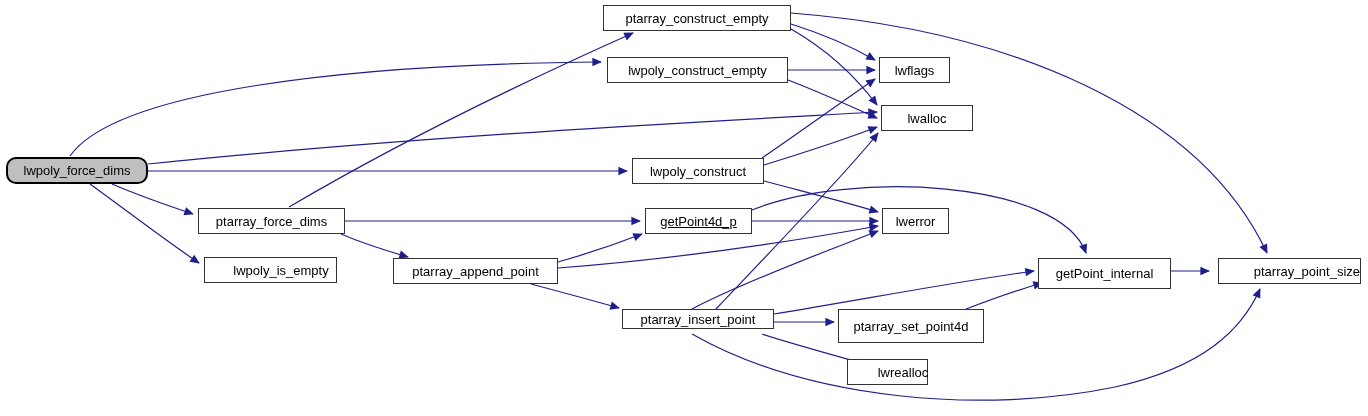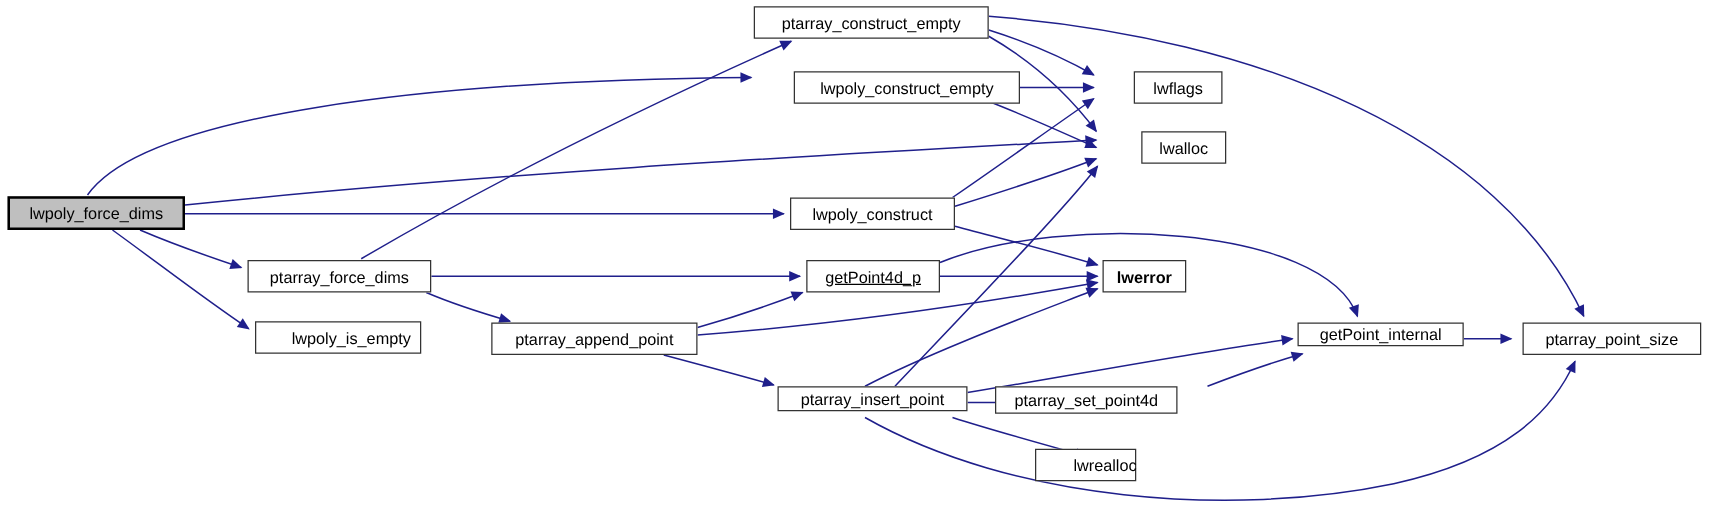--- a/index.html
+++ b/index.html
@@ -77,62 +77,62 @@
         <path d="M 716,309 C 770,252 852,167 878,133" class="edge" marker-end="url(#arrow)"></path>
         <path d="M 774,314 C 860,300 960,281 1034,271" class="edge" marker-end="url(#arrow)"></path>
         <path d="M 774,322 L 834,322" class="edge" marker-end="url(#arrow)"></path>
         <path d="M 762,334 C 793,344 833,355 869,365" class="edge" marker-end="url(#arrow)"></path>
         <path d="M 692,334 C 810,401 985,414 1115,387 C 1205,367 1242,329 1260,289" class="edge" marker-end="url(#arrow)"></path>
         <path d="M 966,309 C 1000,296 1021,289 1042,283" class="edge" marker-end="url(#arrow)"></path>
         <path d="M 1171,271 L 1209,271" class="edge" marker-end="url(#arrow)"></path>
       </g>
   </svg>
   <div id="node-layer">
-      <div class="node root" style="left: 6px; top: 157px; width: 142px; height: 27px;">
+      <div class="node root" style="left: 6px; top: 157px; width: 142px; height: 27px; border-radius: 10px;">
         <span>lwpoly_force_dims</span>
       </div>
       <div class="node" style="left: 198px; top: 208px; width: 147px; height: 26px;">
         <span>ptarray_force_dims</span>
       </div>
       <div class="node" style="left: 204px; top: 257px; width: 133px; height: 26px; padding-left: 21px;">
         <span>lwpoly_is_empty</span>
       </div>
       <div class="node" style="left: 603px; top: 5px; width: 188px; height: 26px; justify-content: center;">
         <span>ptarray_construct_empty</span>
       </div>
-      <div class="node" style="left: 607px; top: 57px; width: 181px; height: 26px; margin-left: 28px;">
+      <div class="node" style="left: 607px; top: 57px; width: 181px; height: 26px;">
         <span>lwpoly_construct_empty</span>
       </div>
-      <div class="node" style="left: 879px; top: 57px; width: 71px; height: 26px; margin-left: 28px;">
+      <div class="node" style="left: 879px; top: 57px; width: 71px; height: 26px;">
         <span>lwflags</span>
       </div>
-      <div class="node" style="left: 881px; top: 105px; width: 68px; height: 26px; margin-left: 32px;">
+      <div class="node" style="left: 881px; top: 105px; width: 92px; height: 26px;">
         <span>lwalloc</span>
       </div>
       <div class="node" style="left: 632px; top: 158px; width: 132px; height: 26px;">
         <span>lwpoly_construct</span>
       </div>
       <div class="node" style="left: 645px; top: 208px; width: 107px; height: 26px; text-decoration: underline;">
         <span>getPoint4d_p</span>
       </div>
-      <div class="node" style="left: 882px; top: 208px; width: 67px; height: 26px; font-weight: bold;">
+      <div class="node" style="left: 882px; top: 208px; width: 67px; height: 26px;">
         <span>lwerror</span>
       </div>
       <div class="node" style="left: 393px; top: 258px; width: 165px; height: 26px;">
         <span>ptarray_append_point</span>
       </div>
       <div class="node" style="left: 622px; top: 309px; width: 152px; height: 20px;">
         <span>ptarray_insert_point</span>
       </div>
-      <div class="node" style="left: 796px; top: 309px; width: 146px; height: 22px;">
+      <div class="node" style="left: 838px; top: 309px; width: 146px; height: 34px;">
         <span>ptarray_set_point4d</span>
       </div>
-      <div class="node" style="left: 828px; top: 359px; width: 81px; height: 26px; padding-left: 31px;">
+      <div class="node" style="left: 847px; top: 359px; width: 81px; height: 26px; padding-left: 31px;">
         <span>lwrealloc</span>
       </div>
-      <div class="node" style="left: 1038px; top: 258px; width: 133px; height: 19px;">
+      <div class="node" style="left: 1038px; top: 258px; width: 133px; height: 31px;">
         <span>getPoint_internal</span>
       </div>
-      <div class="node" style="left: 1218px; top: 258px; width: 143px; height: 26px;">
+      <div class="node" style="left: 1218px; top: 258px; width: 143px; height: 26px; justify-content: flex-end;">
         <span>ptarray_point_size</span>
       </div>
     </div>
 </div>
 
 </body></html>

